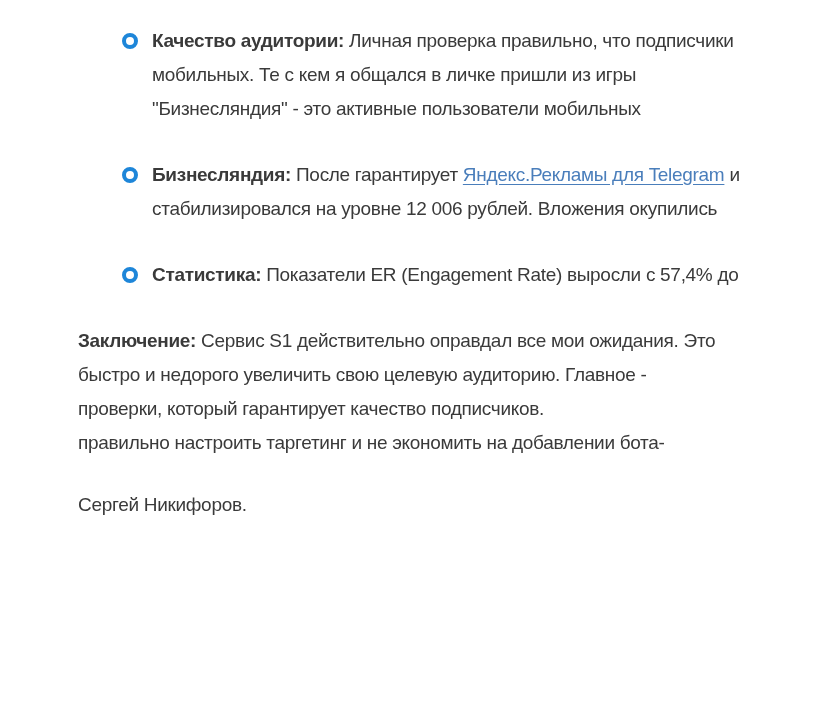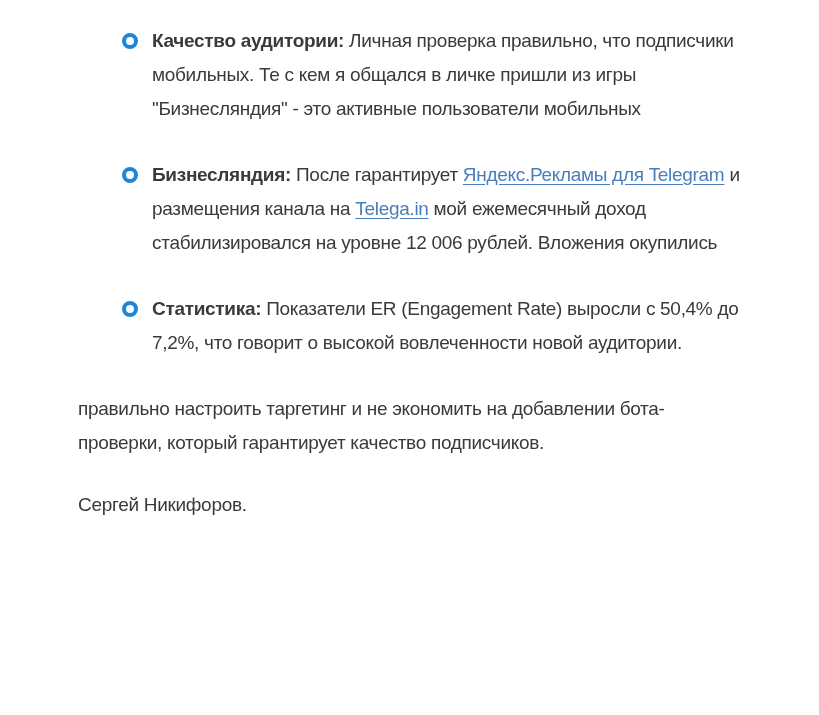--- a/index.html
+++ b/index.html
@@ -62,28 +62,28 @@
 <div class="article" data-name="article-body">
     <div class="block bullet" data-name="bullet-audience-quality">
       <span class="marker" data-name="bullet-marker-icon"></span>
       <div class="line" data-name="text-line"><span class="seg-bold" data-name="bold-label">Качество аудитории:</span><span class="seg-text" data-name="text-run"> Личная проверка правильно, что подписчики</span></div>
       <div class="line" data-name="text-line"><span class="seg-text" data-name="text-run">мобильных. Те с кем я общался в личке пришли из игры</span></div>
       <div class="line" data-name="text-line"><span class="seg-text" data-name="text-run">"Бизнесляндия" - это активные пользователи мобильных</span></div>
     </div>
     <div class="block bullet" data-name="bullet-monetization">
       <span class="marker" data-name="bullet-marker-icon"></span>
       <div class="line" data-name="text-line"><span class="seg-bold" data-name="bold-label">Бизнесляндия:</span><span class="seg-text" data-name="text-run"> После гарантирует </span><a href="#" class="seg-link" data-name="link-yandex-ads-telegram">Яндекс.Рекламы для Telegram</a><span class="seg-text" data-name="text-run"> и</span></div>
-      <div class="line" data-name="text-line"><span class="seg-text" data-name="text-run">размещения канала на </span><a href="#" class="seg-link" data-name="link-telega-in">Telega.in</a><span class="seg-text" data-name="text-run"> мой ежемесячный доход</span></div>
       <div class="line" data-name="text-line"><span class="seg-text" data-name="text-run">стабилизировался на уровне 12 006 рублей. Вложения окупились</span></div>
     </div>
     <div class="block bullet" data-name="bullet-statistics">
       <span class="marker" data-name="bullet-marker-icon"></span>
-      <div class="line" data-name="text-line"><span class="seg-bold" data-name="bold-label">Статистика:</span><span class="seg-text" data-name="text-run"> Показатели ER (Engagement Rate) выросли с 50,4% до</span></div>
-      <div class="line" data-name="text-line"><span class="seg-text" data-name="text-run">7,2%, что говорит о высокой вовлеченности новой аудитории.</span></div>
+      <div class="line" data-name="text-line"><span class="seg-bold" data-name="bold-label">Статистика:</span><span class="seg-text" data-name="text-run"> Показатели ER (Engagement Rate) выросли с 57,4% до</span></div>
     </div>
     <div class="block paragraph" data-name="paragraph-conclusion">
+      <div class="line" data-name="text-line"><span class="seg-bold" data-name="bold-label">Заключение:</span><span class="seg-text" data-name="text-run"> Сервис S1 действительно оправдал все мои ожидания. Это</span></div>
+      <div class="line" data-name="text-line"><span class="seg-text" data-name="text-run">быстро и недорого увеличить свою целевую аудиторию. Главное -</span></div>
+      <div class="line" data-name="text-line"><span class="seg-text" data-name="text-run">проверки, который гарантирует качество подписчиков.</span></div>
       <div class="line" data-name="text-line"><span class="seg-text" data-name="text-run">правильно настроить таргетинг и не экономить на добавлении бота-</span></div>
-      <div class="line" data-name="text-line"><span class="seg-text" data-name="text-run">проверки, который гарантирует качество подписчиков.</span></div>
     </div>
     <div class="block paragraph" data-name="paragraph-signature">
       <div class="line" data-name="text-line"><span class="seg-text" data-name="text-run">Сергей Никифоров.</span></div>
     </div>
   </div>
 
 </body></html>

